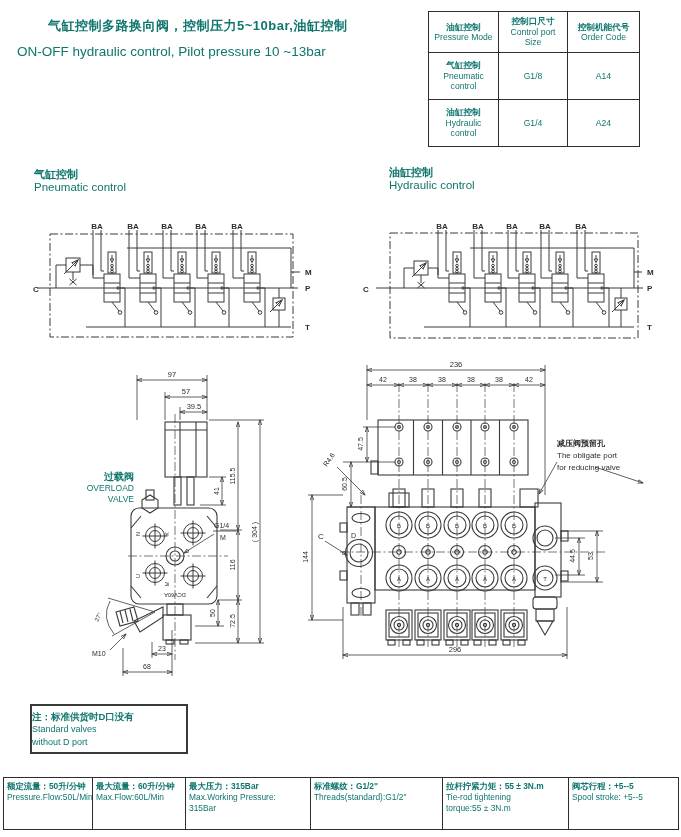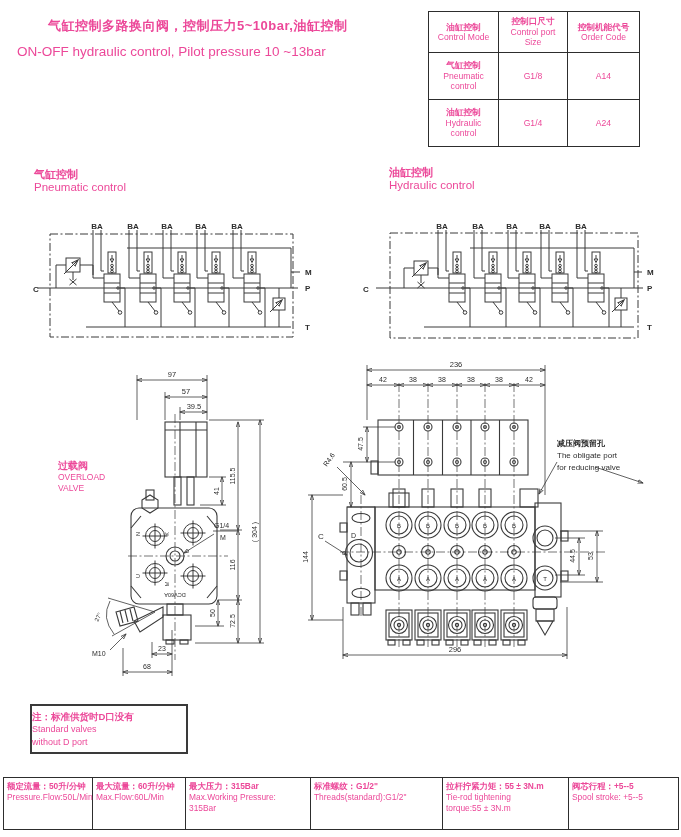--- a/index.html
+++ b/index.html
@@ -1,18 +1,18 @@
 <!DOCTYPE html>
 <html><head>
 <meta charset="utf-8">
 <style>
   *{margin:0;padding:0;box-sizing:border-box}
   html,body{background:#9a9a9a}
   .page{position:relative;width:681px;height:837px;background:#ffffff;
-        font-family:"Liberation Sans","DejaVu Sans",sans-serif;color:#ec4899;overflow:hidden}
+        font-family:"Liberation Sans","DejaVu Sans",sans-serif;color:#0f766e;overflow:hidden}
   .abs{position:absolute}
   .zh{font-weight:bold}
   
   .intro{left:17px;top:13px;width:412px;line-height:26px}
   .intro .l1{padding-left:31px;font-size:13px;letter-spacing:.5px}
   .intro .l2{font-size:13px;letter-spacing:.5px}
   .intro .l3,.intro .l4{font-size:13.5px}
   
   table.ctl{border-collapse:collapse;table-layout:fixed;width:211px}
   table.ctl td{border:1.6px solid #2d2d2d;text-align:center;vertical-align:middle;
@@ -27,21 +27,21 @@
   .t7{font-size:7px}.t75{font-size:7.5px}.t8{font-size:8px}.t6{font-size:6px}.t55{font-size:5.5px}
   .mid{text-anchor:middle}
   
   .notebox{left:30px;top:704px;width:158px;height:50px;border:2px solid #3a3a3a;
            font-size:9px;line-height:13px;padding-top:4px}
   .notebox .zh{font-size:9.5px}
   
   table.ft{border-collapse:collapse;table-layout:fixed;width:675px;height:53px}
   table.ft td{border:1.8px solid #2d2d2d;vertical-align:top;font-size:8.4px;line-height:1.3;padding:3px 3px}
   
-  .ovl{left:58px;top:459px;width:76px;text-align:left;font-size:8.5px;line-height:10.5px}
+  .ovl{left:58px;top:470px;width:76px;text-align:right;font-size:8.5px;line-height:10.5px}
   .ovl .zh{font-size:10px;line-height:13px}
 </style>
 </head>
 <body>
 
 <div class="page">
 
   <svg width="0" height="0">
     <defs>
       <marker id="aE" markerWidth="8" markerHeight="6" refX="6.6" refY="3" orient="auto">
@@ -87,21 +87,21 @@
   <table class="ctl abs" style="left:428px;top:11px;height:135px">
     <colgroup>
         <col style="width:70px">
         <col style="width:69px">
         <col style="width:72px">
       </colgroup>
     <tbody>
         <tr style="height:41px">
       <td>
         <div class="zh">油缸控制</div>
-            <div>Control Mode</div>
+            <div>Pressure Mode</div>
           </td>
       <td>
         <div class="zh">控制口尺寸</div>
             <div>Control port</div>
             <div>Size</div>
           </td>
       <td>
         <div class="zh">控制机能代号</div>
             <div>Order Code</div>
           </td>

